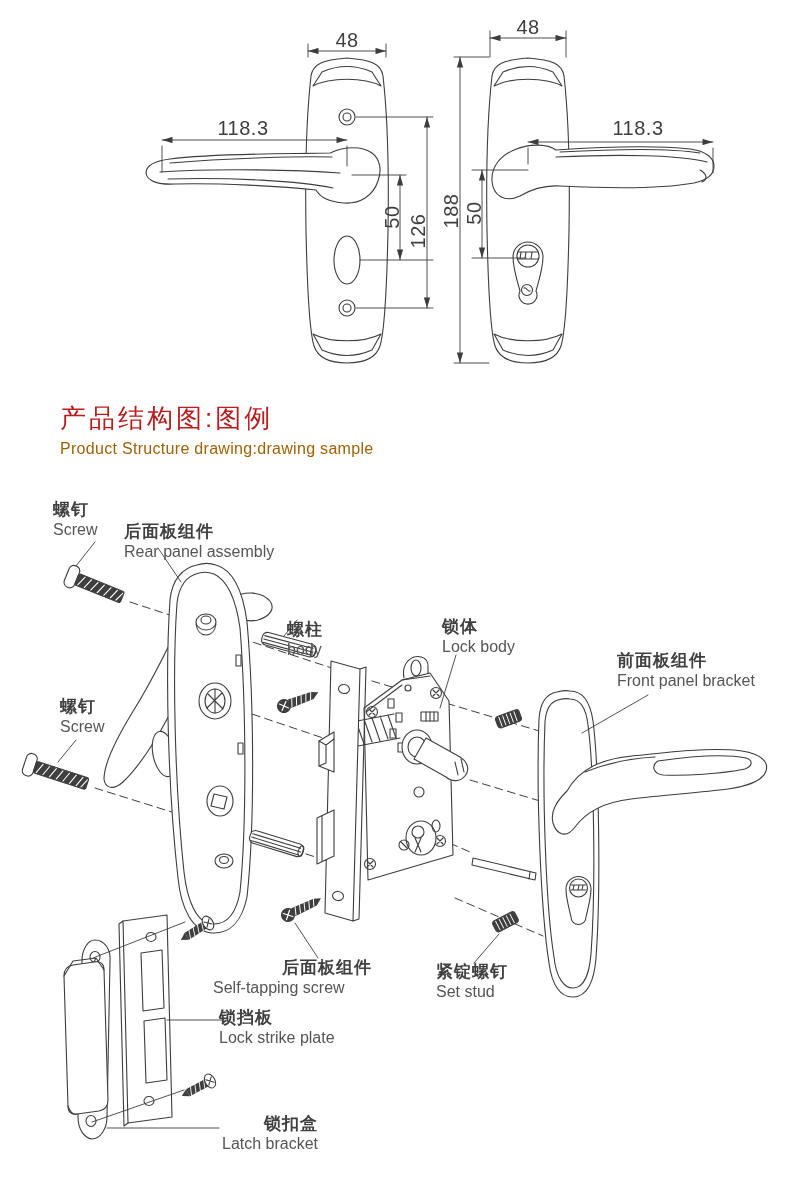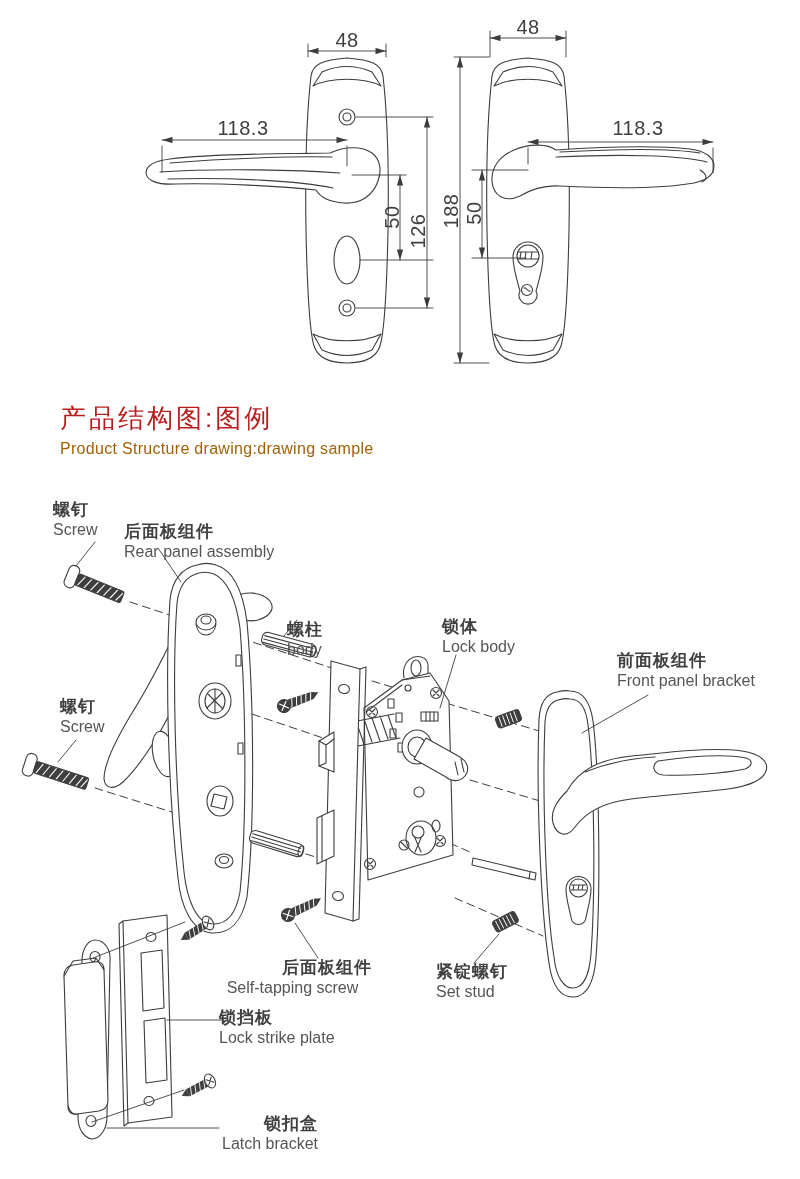--- a/index.html
+++ b/index.html
@@ -331,21 +331,21 @@
 <div class="plabel" style="left:617px;top:650px;">
   <div class="cn">前面板组件</div>
   <div class="en">Front panel bracket</div>
 </div>
 <div class="plabel" style="left:60px;top:696px;">
   <div class="cn">螺钉</div>
   <div class="en">Screw</div>
 </div>
 <div class="plabel" style="left:282px;top:957px;">
   <div class="cn">后面板组件</div>
-  <div class="en" style="margin-left:-69px;text-align:center;">Self-tapping screw</div>
+  <div class="en" style="margin-left:-69px;">Self-tapping screw</div>
 </div>
 <div class="plabel" style="left:436px;top:961px;">
   <div class="cn">紧锭螺钉</div>
   <div class="en">Set stud</div>
 </div>
 <div class="plabel" style="left:219px;top:1007px;">
   <div class="cn">锁挡板</div>
   <div class="en">Lock strike plate</div>
 </div>
 <div class="plabel" style="left:222px;top:1113px;text-align:right;">

